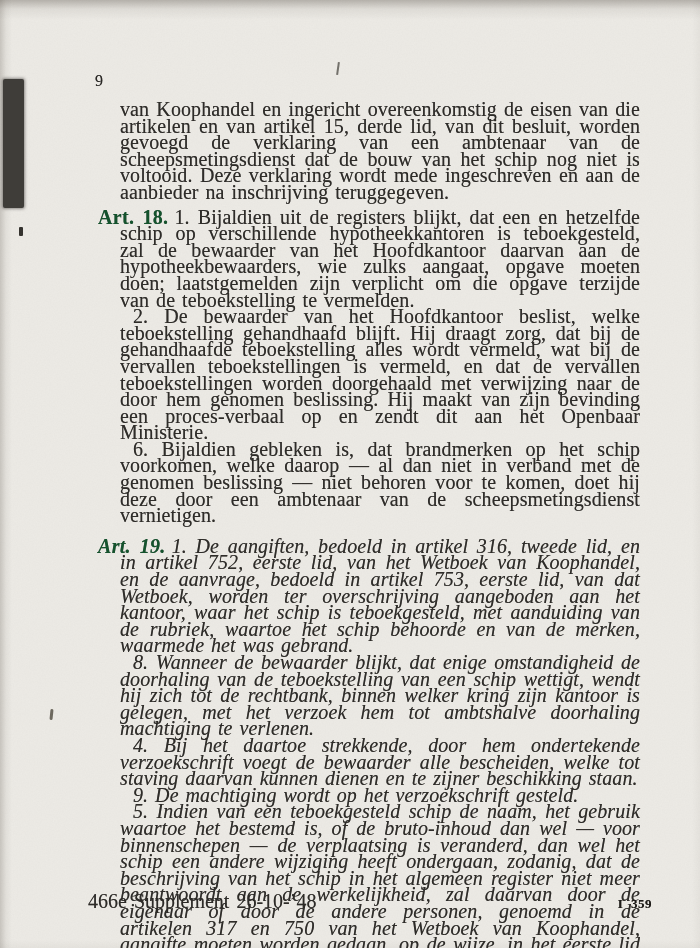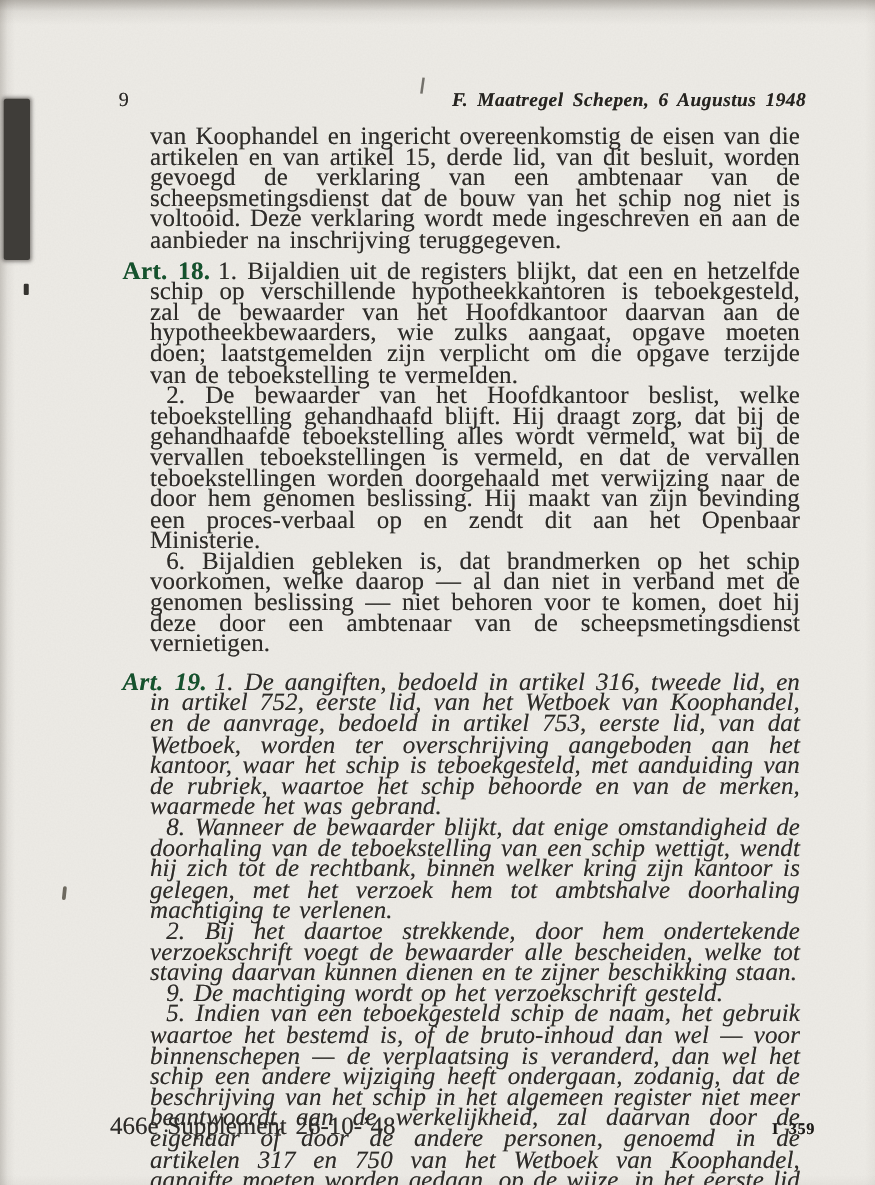--- a/index.html
+++ b/index.html
@@ -110,37 +110,36 @@
     <rect width="100%" height="100%" filter="url(#g)" opacity="0.10"></rect>
   </svg>
 
   <div class="binding-bar"></div>
   <div class="tick-mark"></div>
   <div class="ink-mark"></div>
   <div class="stray-stroke"></div>
 
   <div class="header">
     <span class="page-number">9</span>
-    <span class="header-title">F. Maatregel Schepen, 6 Augustus 1948</span>
   </div>
 
   <div class="content">
 
     <p class="cont-para">van Koophandel en ingericht overeenkomstig de eisen van die artikelen en van artikel 15, derde lid, van dit besluit, worden gevoegd de verklaring van een ambtenaar van de scheepsmetingsdienst dat de bouw van het schip nog niet is voltooid. Deze verklaring wordt mede ingeschreven en aan de aanbieder na inschrijving teruggegeven.</p>
 
     <div class="article">
       <p class="art-first"><span class="art-label">Art. 18.</span><span>1. Bijaldien uit de registers blijkt, dat een en hetzelfde schip op verschillende hypotheekkantoren is teboekgesteld, zal de bewaarder van het Hoofdkantoor daarvan aan de hypotheekbewaarders, wie zulks aangaat, opgave moeten doen; laatstgemelden zijn verplicht om die opgave terzijde van de teboekstelling te vermelden.</span></p>
       <p class="art-item">2. De bewaarder van het Hoofdkantoor beslist, welke teboekstelling gehandhaafd blijft. Hij draagt zorg, dat bij de gehandhaafde teboekstelling alles wordt vermeld, wat bij de vervallen teboekstellingen is vermeld, en dat de vervallen teboekstellingen worden doorgehaald met verwijzing naar de door hem genomen beslissing. Hij maakt van zijn bevinding een proces-verbaal op en zendt dit aan het Openbaar Ministerie.</p>
       <p class="art-item">6. Bijaldien gebleken is, dat brandmerken op het schip voorkomen, welke daarop — al dan niet in verband met de genomen beslissing — niet behoren voor te komen, doet hij deze door een ambtenaar van de scheepsmetingsdienst vernietigen.</p>
     </div>
 
     <div class="article second">
       <p class="art-first"><span class="art-label">Art. 19.</span><span>1. De aangiften, bedoeld in artikel 316, tweede lid, en in artikel 752, eerste lid, van het Wetboek van Koophandel, en de aanvrage, bedoeld in artikel 753, eerste lid, van dat Wetboek, worden ter overschrijving aangeboden aan het kantoor, waar het schip is teboekgesteld, met aanduiding van de rubriek, waartoe het schip behoorde en van de merken, waarmede het was gebrand.</span></p>
       <p class="art-item">8. Wanneer de bewaarder blijkt, dat enige omstandigheid de doorhaling van de teboekstelling van een schip wettigt, wendt hij zich tot de rechtbank, binnen welker kring zijn kantoor is gelegen, met het verzoek hem tot ambtshalve doorhaling machtiging te verlenen.</p>
-      <p class="art-item">2. Bij het daartoe strekkende, door hem ondertekende verzoekschrift voegt de bewaarder alle bescheiden, welke tot staving daarvan kunnen dienen en te zijner beschikking staan.</p>
+      <p class="art-item">4. Bij het daartoe strekkende, door hem ondertekende verzoekschrift voegt de bewaarder alle bescheiden, welke tot staving daarvan kunnen dienen en te zijner beschikking staan.</p>
       <p class="art-item">9. De machtiging wordt op het verzoekschrift gesteld.</p>
       <p class="art-item">5. Indien van een teboekgesteld schip de naam, het gebruik waartoe het bestemd is, of de bruto-inhoud dan wel — voor binnenschepen — de verplaatsing is veranderd, dan wel het schip een andere wijziging heeft ondergaan, zodanig, dat de beschrijving van het schip in het algemeen register niet meer beantwoordt aan de werkelijkheid, zal daarvan door de eigenaar of door de andere personen, genoemd in de artikelen 317 en 750 van het Wetboek van Koophandel, aangifte moeten worden gedaan, op de wijze, in het eerste lid voorgeschreven, met vermelding van de verandering of wijziging. Deze aangifte wordt in het desbetreffende register overgeschreven. De beschrijving van het schip volgens de teboekstelling wordt daarmede in overeenstemming gebracht.</p>
     </div>
 
   </div>
 
   <div class="footer">
     <span class="footer-left">466e Supplement 26-10-’48</span>
     <span class="footer-right">I 359</span>
   </div>

